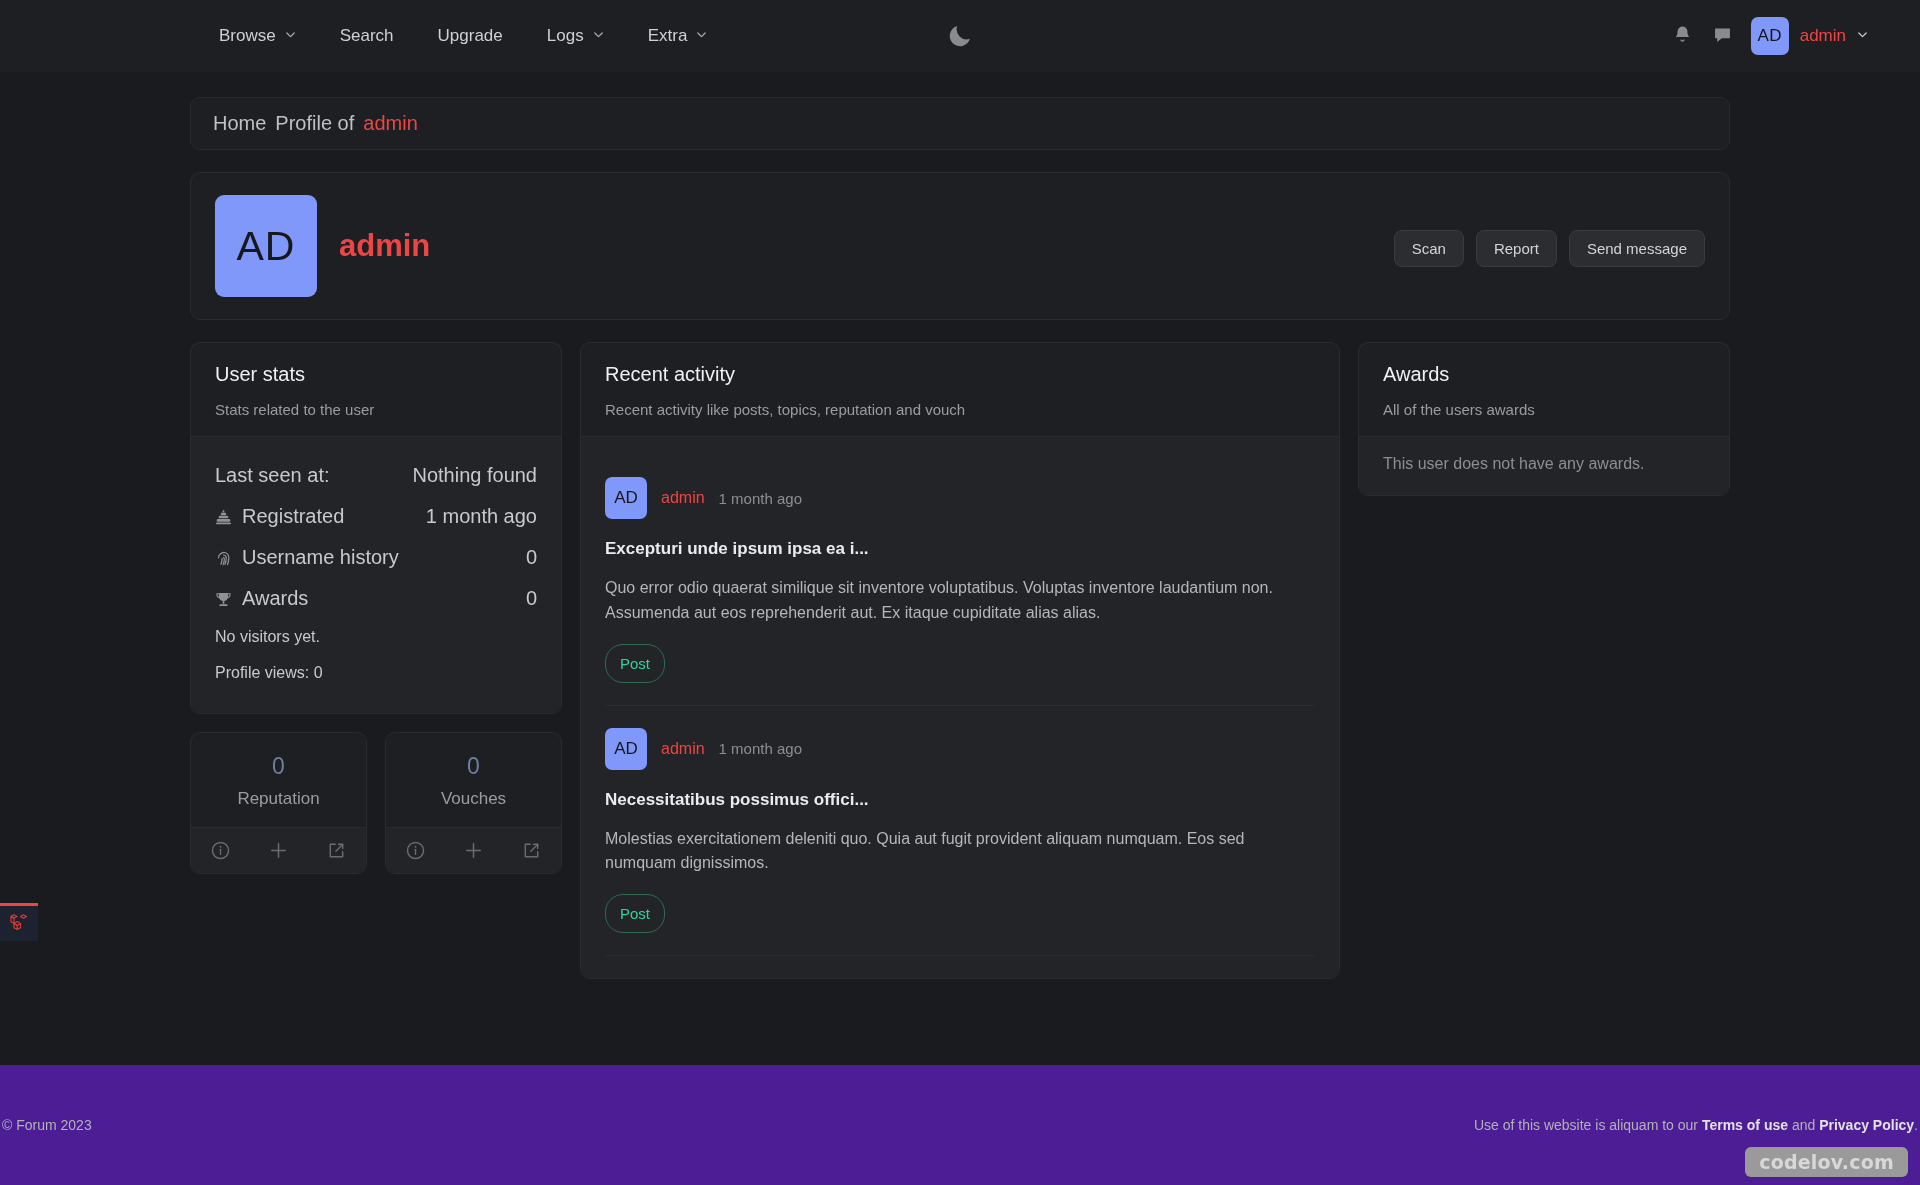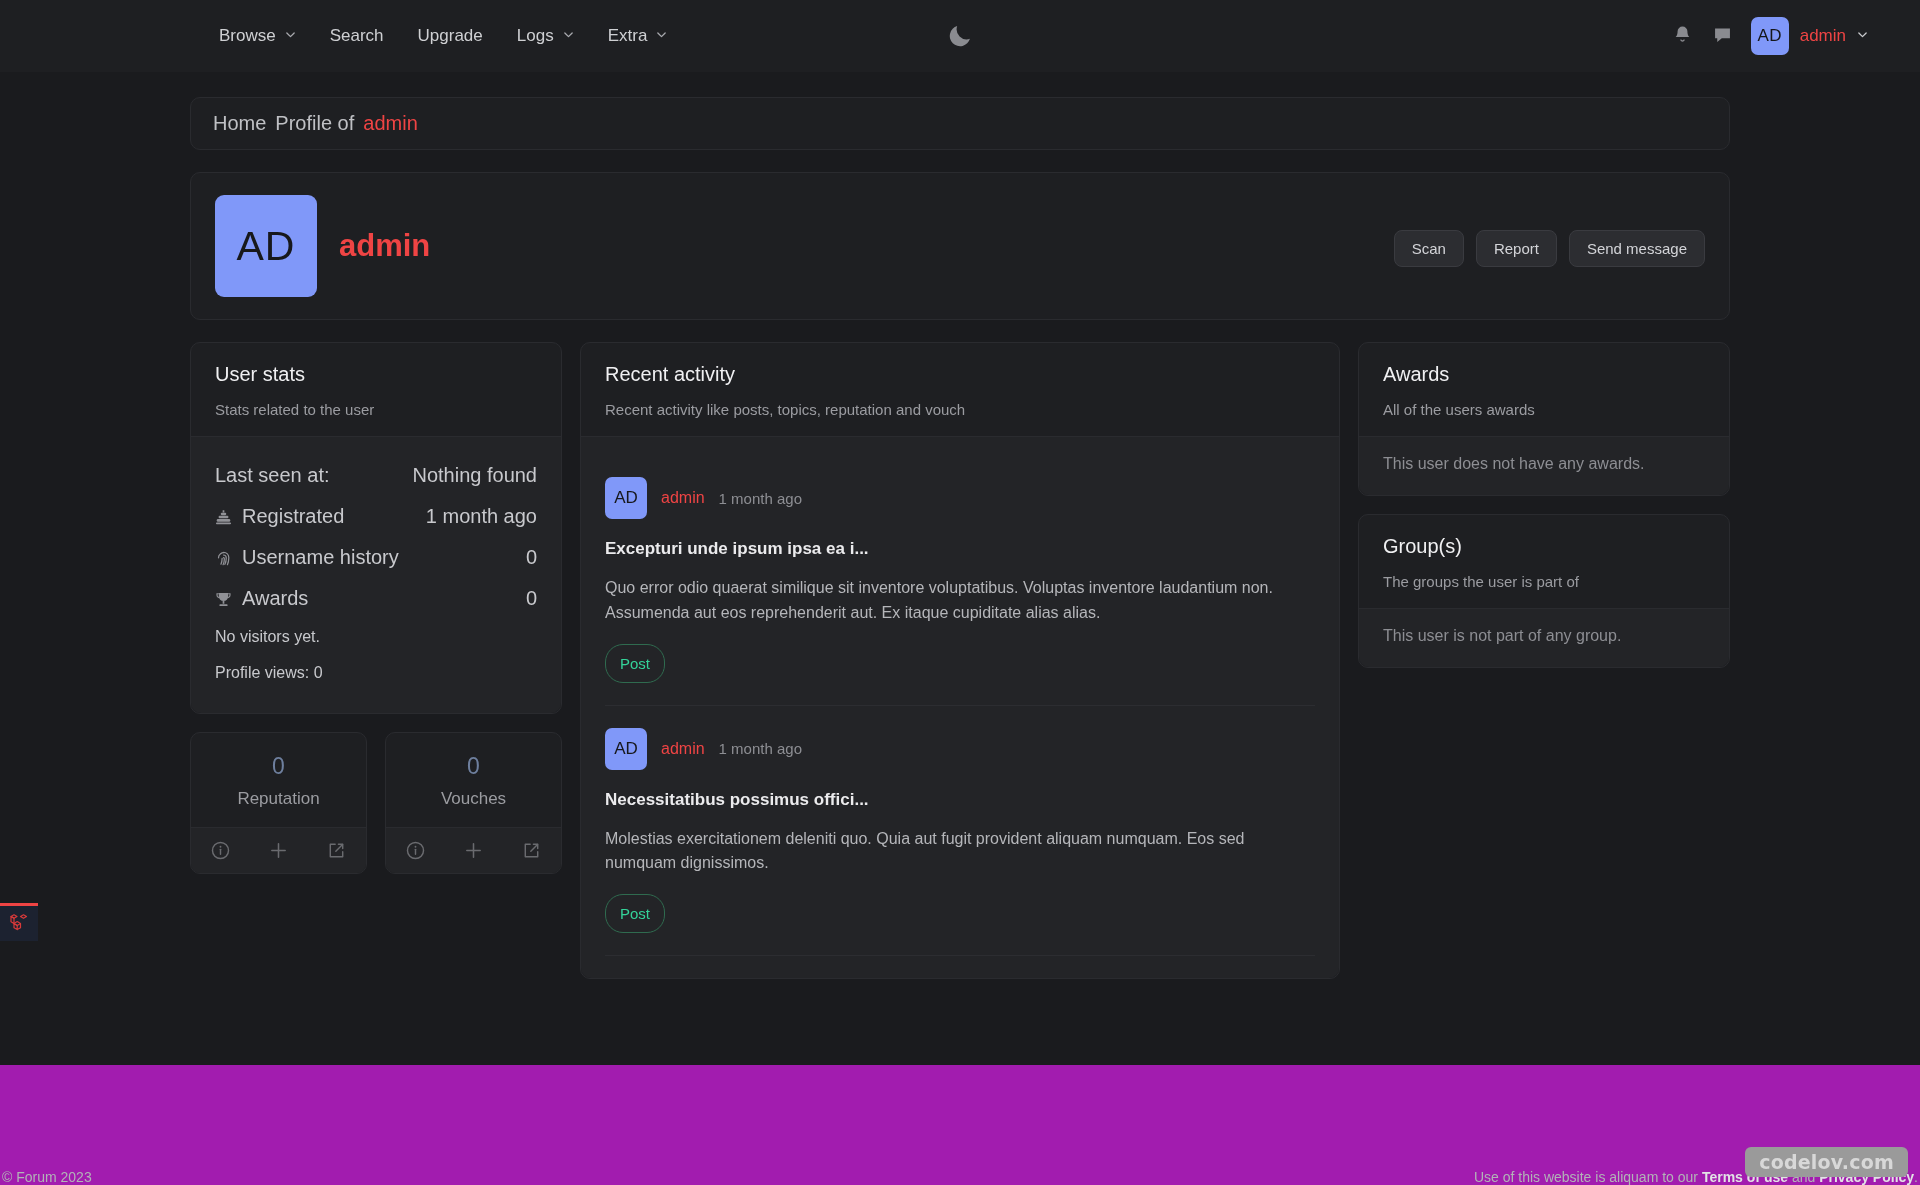--- a/index.html
+++ b/index.html
@@ -15,21 +15,21 @@
 
   
   .navbar {
     position: relative;
     height: 72px;
     background: #1e1f22;
     display: flex;
     align-items: center;
     padding: 0 40px;
   }
-  .nav-left { display: flex; align-items: center; gap: 6px; margin-left: 165px; }
+  .nav-left { display: flex; align-items: center; gap: 16px; margin-left: 165px; }
   .nav-item {
     display: flex; align-items: center; gap: 9px;
     padding: 8px 14px;
     font-size: 17px;
     color: #cfd0d3;
     border-radius: 7px;
     cursor: pointer;
     white-space: nowrap;
   }
   .chev { display: inline-block; width: 11px; height: 11px; position: relative; top: -2px; }
@@ -213,23 +213,23 @@
   }
   .act-sep { border-bottom: 1px solid #2c2d31; margin-top: 22px; }
 
   .empty-text { font-size: 16px; color: #8d8e93; }
 
   
   .footer {
     position: absolute;
     bottom: 0; left: 0; right: 0;
     height: 120px;
-    background: #a21caf;
-    display: flex;
-    align-items: flex-end;
+    background: #4c1d95;
+    display: flex;
+    align-items: center;
     padding: 0 2px;
   }
   .foot-left { font-size: 14px; color: #b2b3b7; }
   .foot-right { margin-left: auto; font-size: 14px; color: #b2b3b7; }
   .foot-right b { color: #e2e2e5; }
   .foot-link { cursor: pointer; }
 
   
   .debugbar {
     position: absolute;
@@ -524,29 +524,20 @@
       <div class="card">
         <div class="card-head">
           <div class="card-title">Awards</div>
           <div class="card-sub">All of the users awards</div>
         </div>
         <div class="card-body">
           <div class="empty-text">This user does not have any awards.</div>
         </div>
       </div>
 
-      <div class="card" style="margin-top:18px;">
-        <div class="card-head">
-          <div class="card-title">Group(s)</div>
-          <div class="card-sub">The groups the user is part of</div>
-        </div>
-        <div class="card-body">
-          <div class="empty-text">This user is not part of any group.</div>
-        </div>
-      </div>
     </div>
 
   </div>
 </div>
 
 <div class="debugbar">
   <span>
     <svg viewBox="0 0 24 24" width="24" height="24" fill="none" stroke="#d83a3a" stroke-width="1.2" stroke-linejoin="round">
       <path d="M4 6.5 7 4.8l3 1.7-3 1.8z"></path>
       <path d="M4 6.5v5.2l3 1.8V8.3z"></path>

